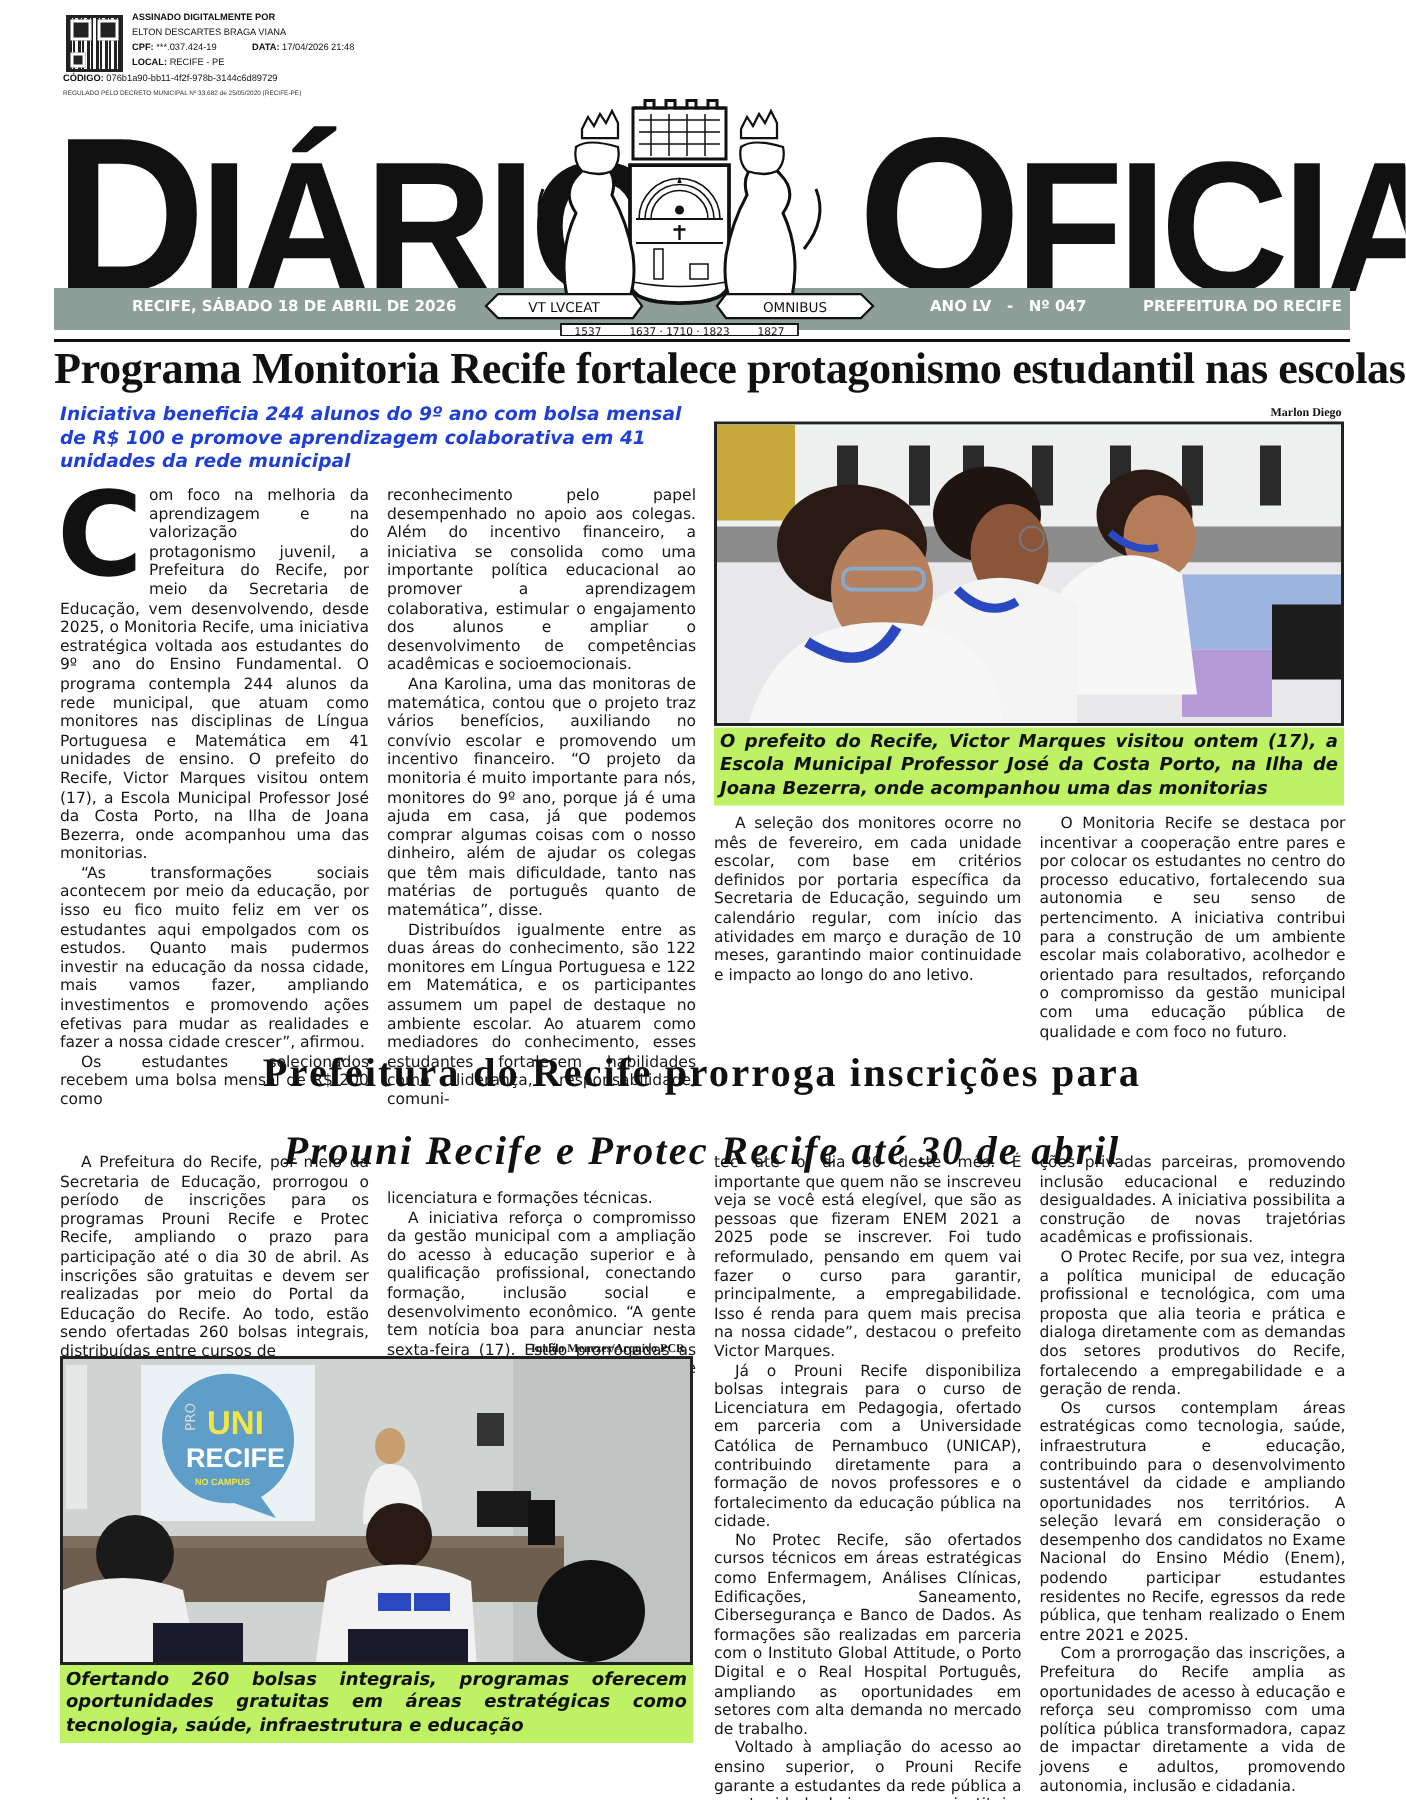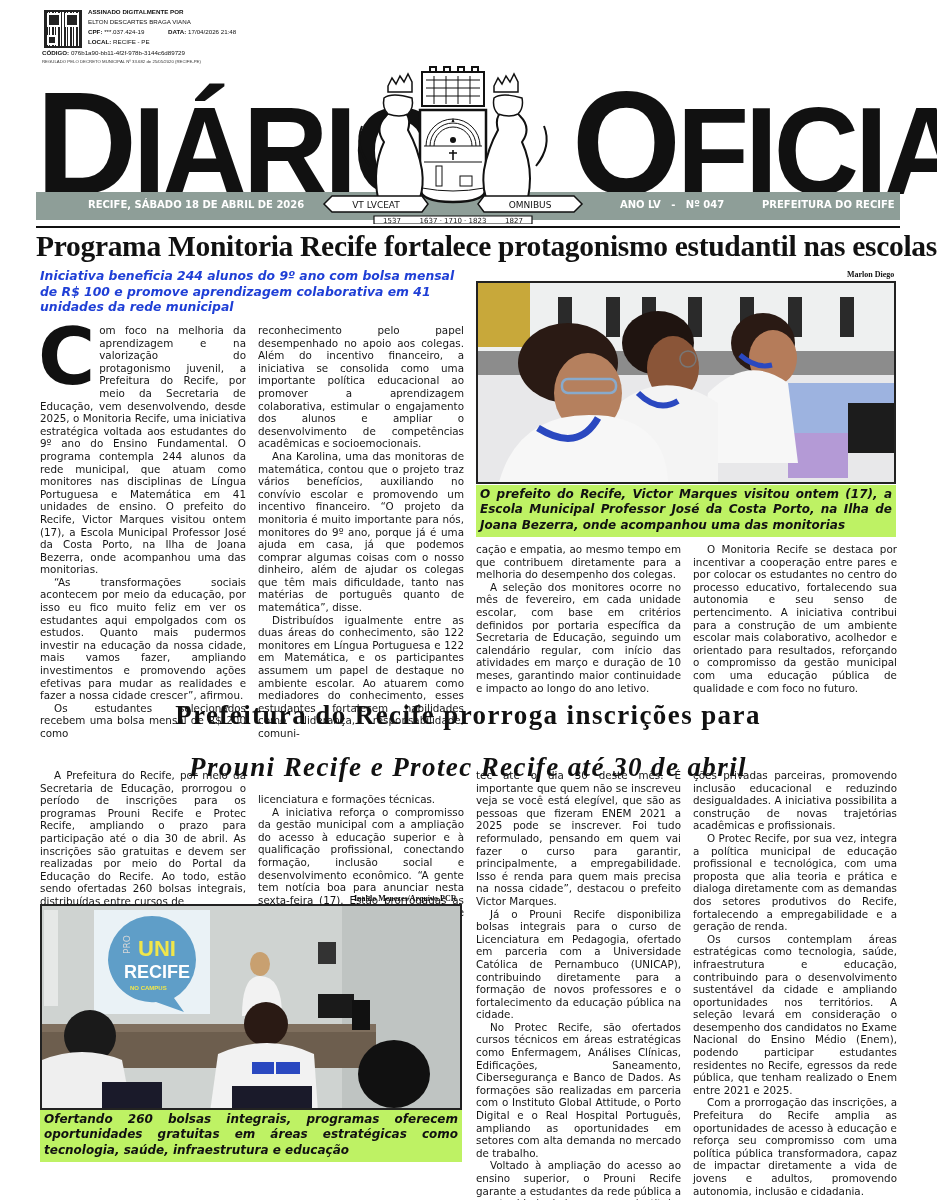--- a/index.html
+++ b/index.html
@@ -181,21 +181,20 @@
   <p>Os estudantes selecionados recebem uma bolsa mensal de R$ 200 como</p>
 </div>
 
 <div class="col" style="left:258px; top:324px; width:206px;">
   <p class="noindent">reconhecimento pelo papel desempenhado no apoio aos colegas. Além do incentivo financeiro, a iniciativa se consolida como uma importante política educacional ao promover a aprendizagem colaborativa, estimular o engajamento dos alunos e ampliar o desenvolvimento de competências acadêmicas e socioemocionais.</p>
   <p>Ana Karolina, uma das monitoras de matemática, contou que o projeto traz vários benefícios, auxiliando no convívio escolar e promovendo um incentivo financeiro. “O projeto da monitoria é muito importante para nós, monitores do 9º ano, porque já é uma ajuda em casa, já que podemos comprar algumas coisas com o nosso dinheiro, além de ajudar os colegas que têm mais dificuldade, tanto nas matérias de português quanto de matemática”, disse.</p>
   <p>Distribuídos igualmente entre as duas áreas do conhecimento, são 122 monitores em Língua Portuguesa e 122 em Matemática, e os participantes assumem um papel de destaque no ambiente escolar. Ao atuarem como mediadores do conhecimento, esses estudantes fortalecem habilidades como liderança, responsabilidade, comuni-</p>
 </div>
 
 <div class="col" style="left:476px; top:543px; width:205px;">
-  <p class="noindent">cação e empatia, ao mesmo tempo em que contribuem diretamente para a melhoria do desempenho dos colegas.</p>
   <p>A seleção dos monitores ocorre no mês de fevereiro, em cada unidade escolar, com base em critérios definidos por portaria específica da Secretaria de Educação, seguindo um calendário regular, com início das atividades em março e duração de 10 meses, garantindo maior continuidade e impacto ao longo do ano letivo.</p>
 </div>
 
 <div class="col" style="left:693px; top:543px; width:204px;">
   <p>O Monitoria Recife se destaca por incentivar a cooperação entre pares e por colocar os estudantes no centro do processo educativo, fortalecendo sua autonomia e seu senso de pertencimento. A iniciativa contribui para a construção de um ambiente escolar mais colaborativo, acolhedor e orientado para resultados, reforçando o compromisso da gestão municipal com uma educação pública de qualidade e com foco no futuro.</p>
 </div>
 
 <div class="h2" style="top:700px;">Prefeitura do Recife prorroga inscrições para</div>
 <div class="h2" style="top:752px;font-style:italic;">Prouni Recife e Protec Recife até 30 de abril</div>
 

